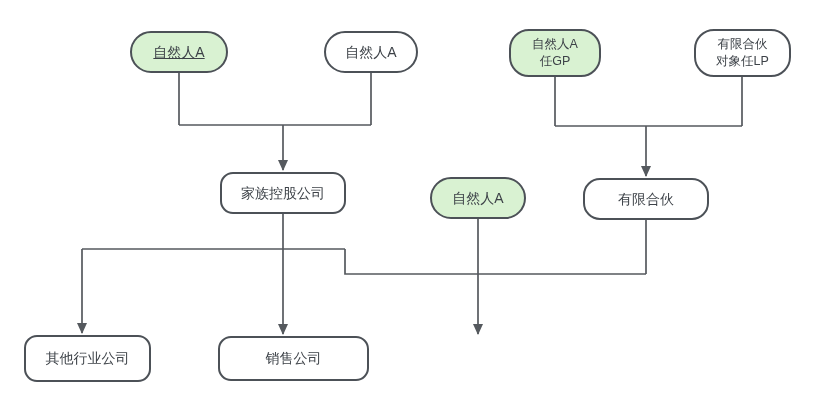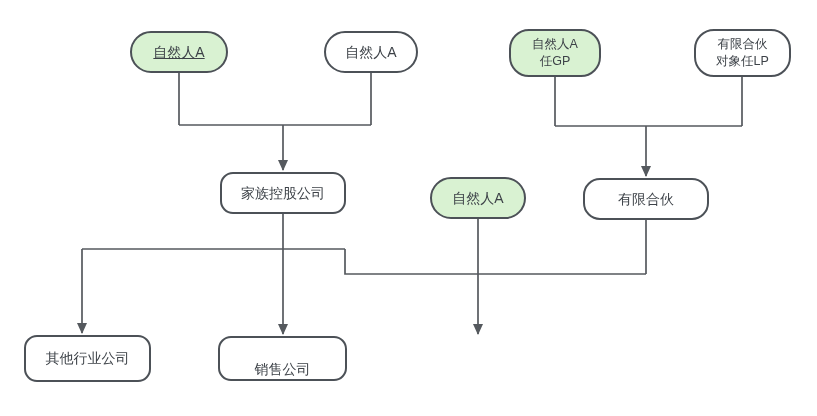--- a/index.html
+++ b/index.html
@@ -42,21 +42,21 @@
 
   
   #n-person-a-top{left:130px;top:31px;width:98px;height:42px;}
   #n-person-b{left:324px;top:31px;width:94px;height:42px;}
   #n-person-a-gp{left:509px;top:29px;width:92px;height:48px;}
   #n-incentive-lp{left:694px;top:29px;width:97px;height:48px;}
   #n-family-holding{left:220px;top:172px;width:126px;height:42px;}
   #n-person-a-mid{left:430px;top:177px;width:96px;height:42px;}
   #n-limited-partnership{left:583px;top:178px;width:126px;height:42px;}
   #n-other-industry{left:24px;top:335px;width:127px;height:47px;}
-  #n-sales-company{left:218px;top:336px;width:129px;height:45px;align-items:flex-end;}
+  #n-sales-company{left:218px;top:336px;width:151px;height:45px;}
   #n-target-company{left:413px;top:336px;width:129px;height:45px;}
 </style>
 </head>
 <body>
 
 <div id="canvas">
 
   <svg id="wires" viewBox="0 0 817 416" xmlns="http://www.w3.org/2000/svg">
     <defs>
       <marker id="arrow" markerUnits="userSpaceOnUse" markerWidth="11" markerHeight="10" refX="10" refY="5" orient="auto">

